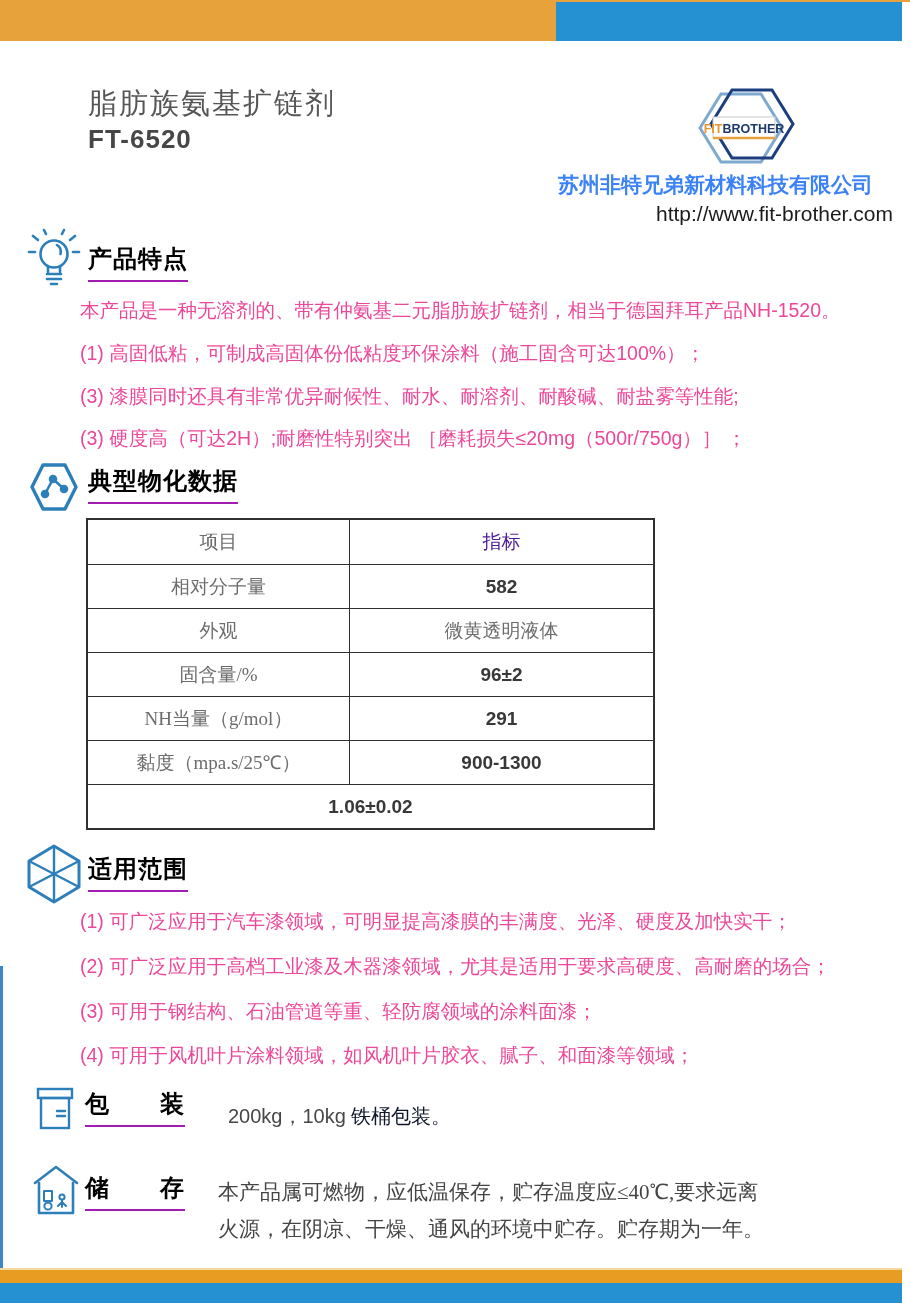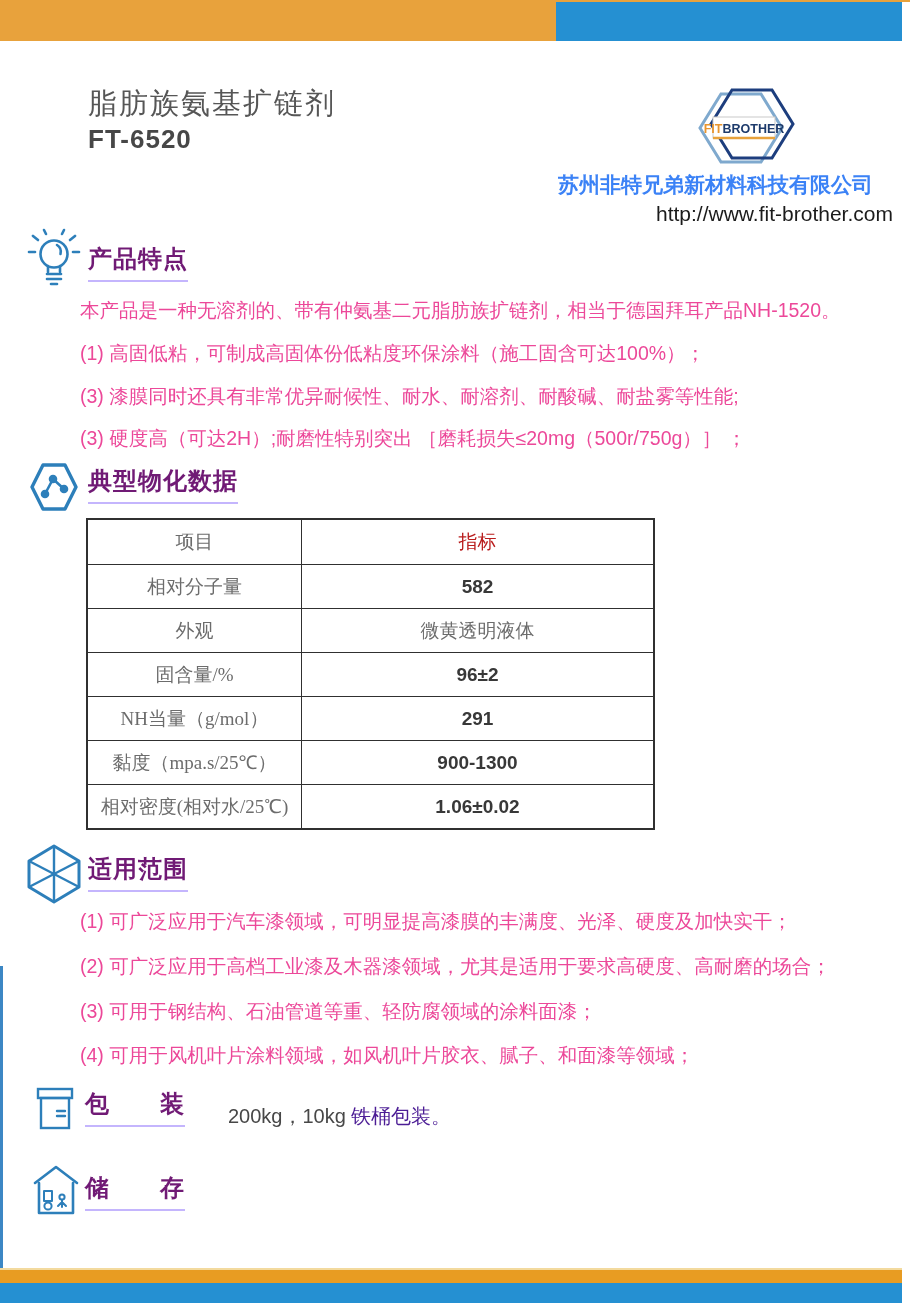--- a/index.html
+++ b/index.html
@@ -20,39 +20,39 @@
   .title-cn  { position:absolute; left:88px; top:84px; font-family:"Liberation Serif", serif;
                font-size:29px; color:#565656; letter-spacing:2px; white-space:nowrap; }
   .title-code{ position:absolute; left:88px; top:124px; font-size:26px; font-weight:bold;
                color:#474747; letter-spacing:1px; white-space:nowrap; }
   .logo      { position:absolute; left:696px; top:82px; width:100px; height:90px; }
   .company   { position:absolute; right:37px; top:171px; font-size:21px; font-weight:bold;
                color:#3b82f6; white-space:nowrap; }
   .website   { position:absolute; left:656px; top:202px; font-size:21px; color:#1b1b1b; white-space:nowrap; }
 
   
-  .sec-head { position:absolute; font-size:24px; font-weight:bold; color:#701a75;
-              letter-spacing:1px; padding-bottom:5px; border-bottom:2px solid #c4b5fd; white-space:nowrap;text-align:center; }
+  .sec-head { position:absolute; font-size:24px; font-weight:bold; color:#000000;
+              letter-spacing:1px; padding-bottom:5px; border-bottom:2px solid #a21caf; white-space:nowrap;text-align:center; }
   .sec-icon { position:absolute; }
   .body-line{ position:absolute; left:80px; font-size:19.5px; color:#ec4899; white-space:nowrap; }
 
   
   .prop-table { position:absolute; left:86px; top:518px; width:569px; border:2px solid #303030; }
   .trow  { display:flex; height:44px; border-top:1.5px solid #303030; }
   .trow:first-child { border-top:none; }
-  .trow .c1 { width:214px; border-right:1.5px solid #303030; display:flex; align-items:center;
+  .trow .c1 { width:262px; border-right:1.5px solid #303030; display:flex; align-items:center;
               justify-content:center; font-family:"Liberation Serif", serif; font-size:19px; color:#6c6c6c; }
   .trow .c2 { flex:1; display:flex; align-items:center; justify-content:center;
               font-size:19px; font-weight:bold; color:#383838; }
-  .trow.hdr .c2 { font-family:"Liberation Serif", serif; font-weight:normal; color:#b91c1c; }
+  .trow.hdr .c2 { font-family:"Liberation Serif", serif; font-weight:normal; color:#4c1d95; }
   .prop-table .trow:nth-child(3) .c2 { font-family:"Liberation Serif", serif; font-weight:normal; color:#6c6c6c; }
 
   
   .pack-text { position:absolute; left:228px; top:1103px; font-size:20px; color:#474747; white-space:nowrap; }
-  .pack-text .rest { font-family:"Liberation Serif", serif; color:#4c1d95; }
+  .pack-text .rest { font-family:"Liberation Serif", serif; color:#0f172a; }
   .store-text{ position:absolute; left:218px; top:1174px; font-family:"Liberation Serif", serif;
                font-size:21px; color:#454545; line-height:37px; white-space:nowrap; }
   svg { display:block; }
 </style>
 </head>
 <body>
 
 <div id="page">
 
   <div class="top-strip"></div>
@@ -126,21 +126,20 @@
     </div>
     <div class="trow">
       <div class="c1">NH当量（g/mol）</div>
       <div class="c2">291</div>
     </div>
     <div class="trow">
       <div class="c1">黏度（mpa.s/25℃）</div>
       <div class="c2">900-1300</div>
     </div>
     <div class="trow">
-      <div class="c1">相对密度(相对水/25℃)</div>
       <div class="c2">1.06±0.02</div>
     </div>
   </div>
 
   <svg class="sec-icon" style="left:24px; top:842px;" width="60" height="62" viewBox="0 0 60 62" fill="none" stroke="#2D7FBA" stroke-width="3" stroke-linejoin="round">
     <polygon points="30,4 55,19 55,45 30,60 5,45 5,19"></polygon>
     <line x1="5" y1="19" x2="55" y2="45" stroke-width="2.4"></line>
     <line x1="55" y1="19" x2="5" y2="45" stroke-width="2.4"></line>
     <line x1="30" y1="4" x2="30" y2="60" stroke-width="2.4"></line>
   </svg>
@@ -161,14 +160,18 @@
 
   <svg class="sec-icon" style="left:33px; top:1164px;" width="46" height="52" viewBox="0 0 46 52" fill="none" stroke="#2D7FBA" stroke-width="2.6" stroke-linejoin="round" stroke-linecap="round">
     <path d="M2 19 L23 3 L44 19"></path>
     <path d="M6 19 L6 49 L40 49 L40 19"></path>
     <rect x="11" y="27" width="8" height="10" stroke-width="2"></rect>
     <circle cx="15" cy="42" r="3.6" stroke-width="2"></circle>
     <circle cx="29" cy="33" r="2.6" stroke-width="2"></circle>
     <path d="M29 36 L29 43 M29 38 L25 42 M29 38 L33 42" stroke-width="2"></path>
   </svg>
   <div class="sec-head" style="left:85px; top:1172px;">储　　存</div>
+  <div class="store-text">
+    <div>本产品属可燃物，应低温保存，贮存温度应≤40℃,要求远离</div>
+    <div>火源，在阴凉、干燥、通风的环境中贮存。贮存期为一年。</div>
+  </div>
 
 </div>
 
 </body></html>

